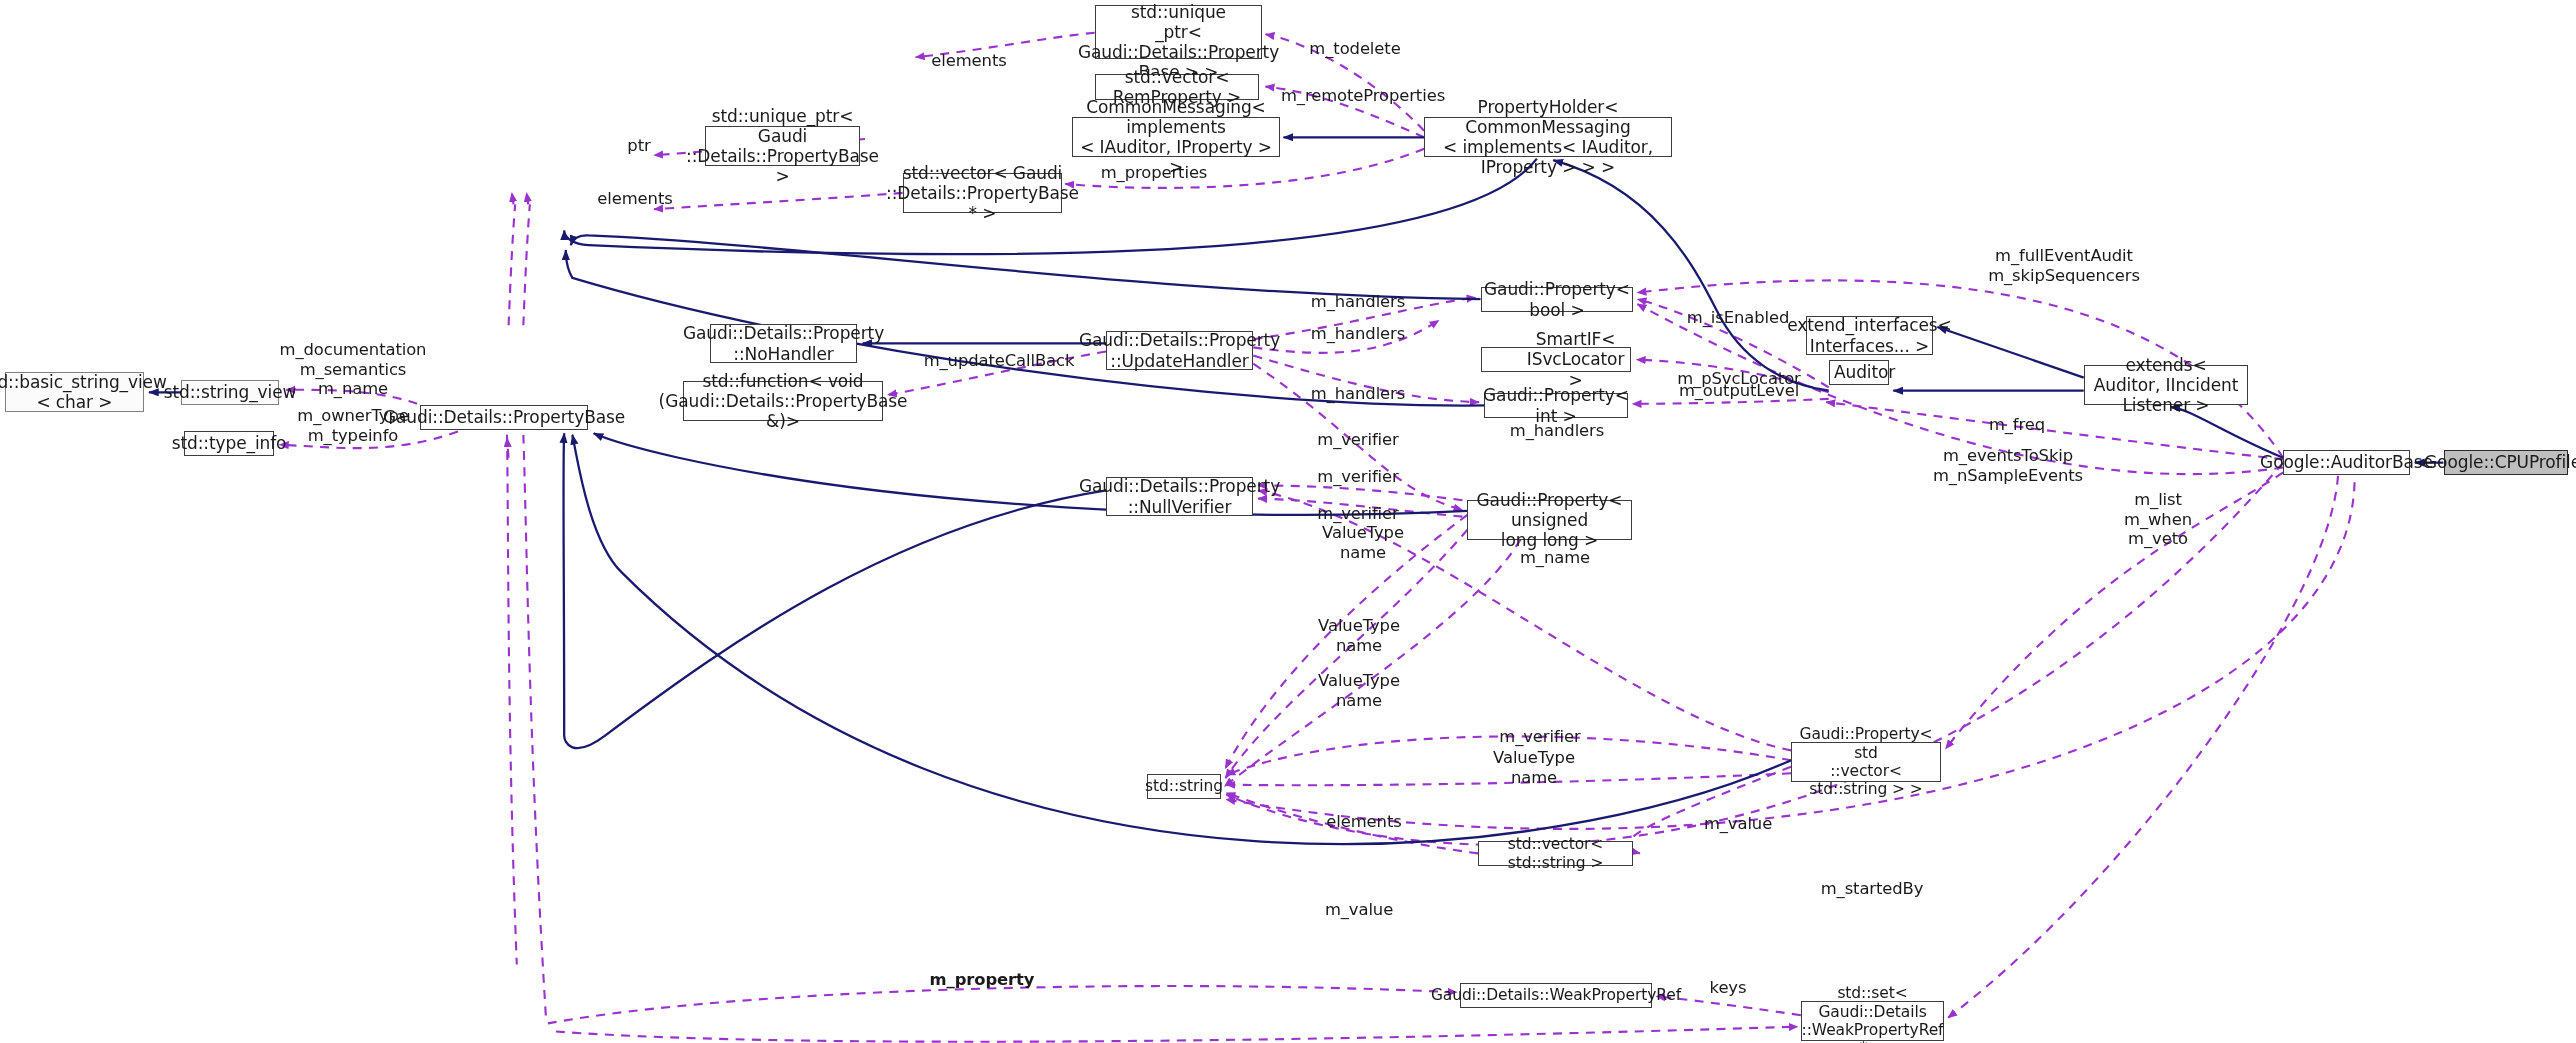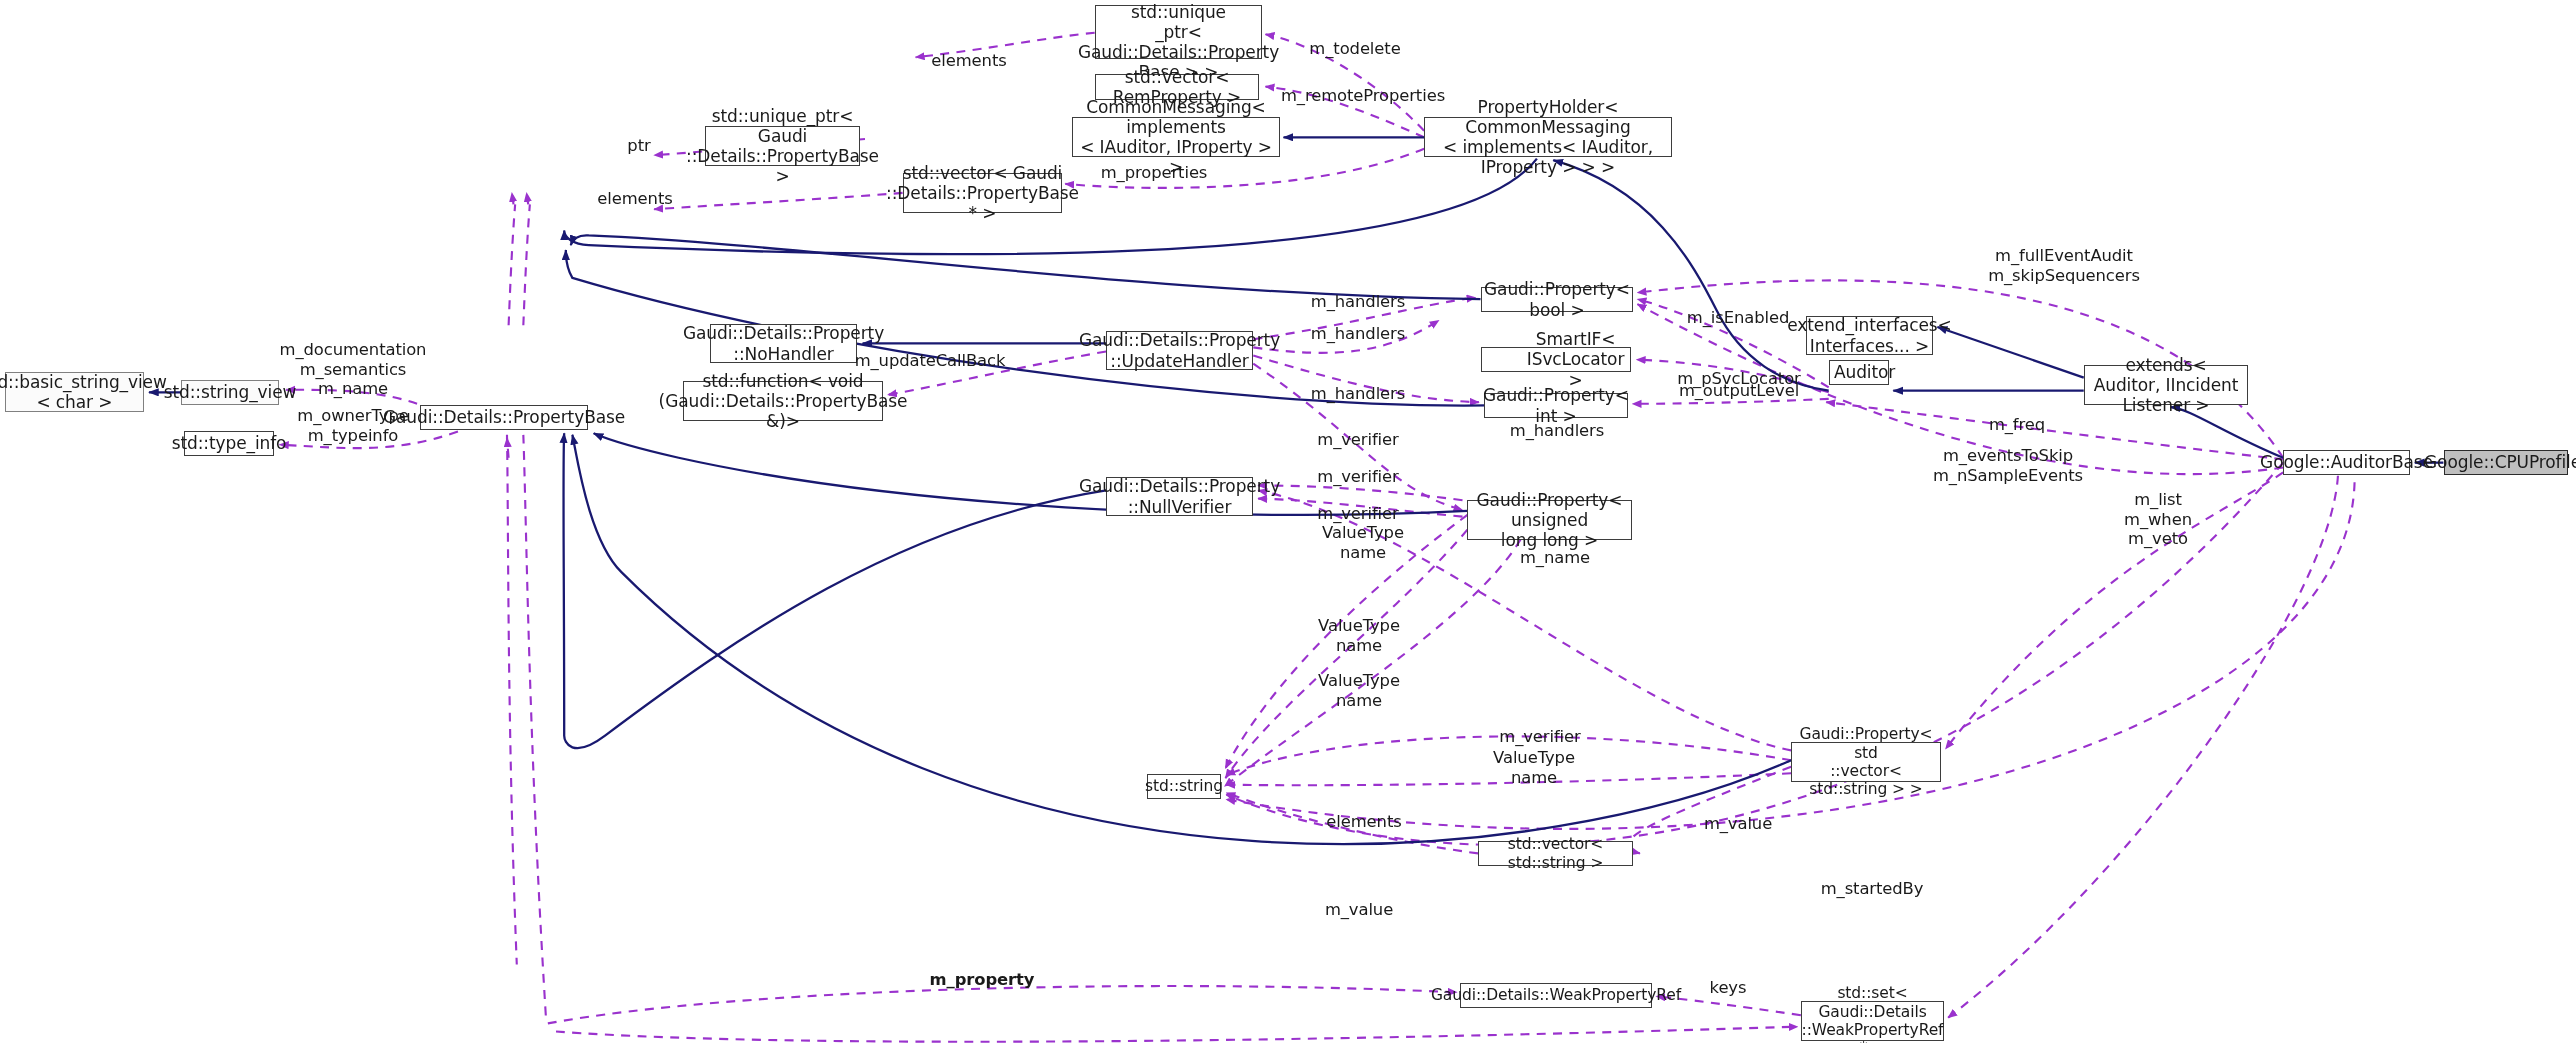--- a/index.html
+++ b/index.html
@@ -228,21 +228,21 @@
   <div class="edge-label" style="left:1355px;top:49px;">m_todelete</div>
   <div class="edge-label" style="left:1363px;top:96px;">m_remoteProperties</div>
   <div class="edge-label" style="left:639px;top:146px;">ptr</div>
   <div class="edge-label" style="left:635px;top:199px;">elements</div>
   <div class="edge-label" style="left:1154px;top:173px;">m_properties</div>
   <div class="edge-label" style="left:353px;top:370px;">m_documentation
 m_semantics
 m_name</div>
   <div class="edge-label" style="left:353px;top:426px;">m_ownerType
 m_typeinfo</div>
-  <div class="edge-label" style="left:930px;top:361px;">m_updateCallBack</div>
+  <div class="edge-label" style="left:999px;top:361px;">m_updateCallBack</div>
   <div class="edge-label" style="left:1358px;top:302px;">m_handlers</div>
   <div class="edge-label" style="left:1358px;top:334px;">m_handlers</div>
   <div class="edge-label" style="left:1358px;top:394px;">m_handlers</div>
   <div class="edge-label" style="left:1557px;top:431px;">m_handlers</div>
   <div class="edge-label" style="left:1358px;top:440px;">m_verifier</div>
   <div class="edge-label" style="left:1358px;top:477px;">m_verifier</div>
   <div class="edge-label" style="left:1358px;top:514px;">m_verifier</div>
   <div class="edge-label" style="left:1363px;top:543px;">ValueType
 name</div>
   <div class="edge-label" style="left:1555px;top:558px;">m_name</div>

